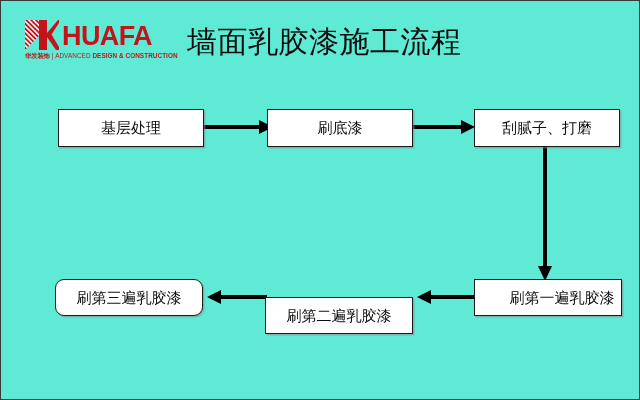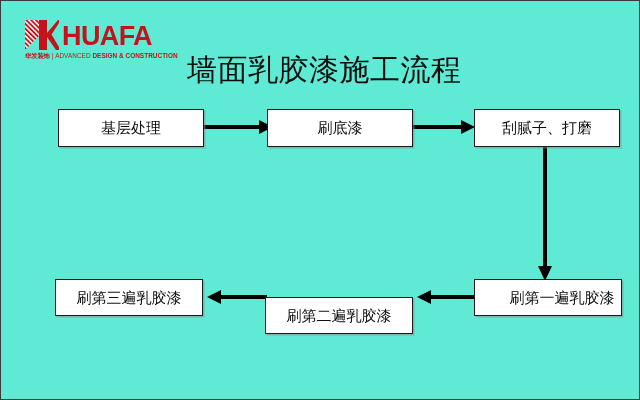--- a/index.html
+++ b/index.html
@@ -80,21 +80,20 @@
   .slide-title {
     position: absolute;
     left: 186px;
     top: 22px;
     font-size: 30px;
     line-height: 38px;
     color: #0d0d0d;
     white-space: nowrap;
     font-family: "Liberation Sans", "DejaVu Sans", sans-serif;
     letter-spacing: 0.5px;
-    margin-top: 28px;
   }
 
   
   .chart {
     position: absolute;
     left: 12px;
     top: 0;
     width: 640px;
     height: 328px;
   }
@@ -205,18 +204,18 @@
     </div>
 
     <div class="node" style="left:461px; top:278px; width:148px; height:37px;padding-left:28px;">
       <span class="node-label">刷第一遍乳胶漆</span>
     </div>
 
     <div class="node" style="left:252px; top:278px; width:148px; height:37px;margin-top:18px;">
       <span class="node-label">刷第二遍乳胶漆</span>
     </div>
 
-    <div class="node" style="left:42px; top:278px; width:148px; height:37px;">
+    <div class="node" style="left:42px; top:278px; width:148px; height:37px;border-radius:9px;">
       <span class="node-label">刷第三遍乳胶漆</span>
     </div>
 
   </div>
 </div>
 
 </body></html>

